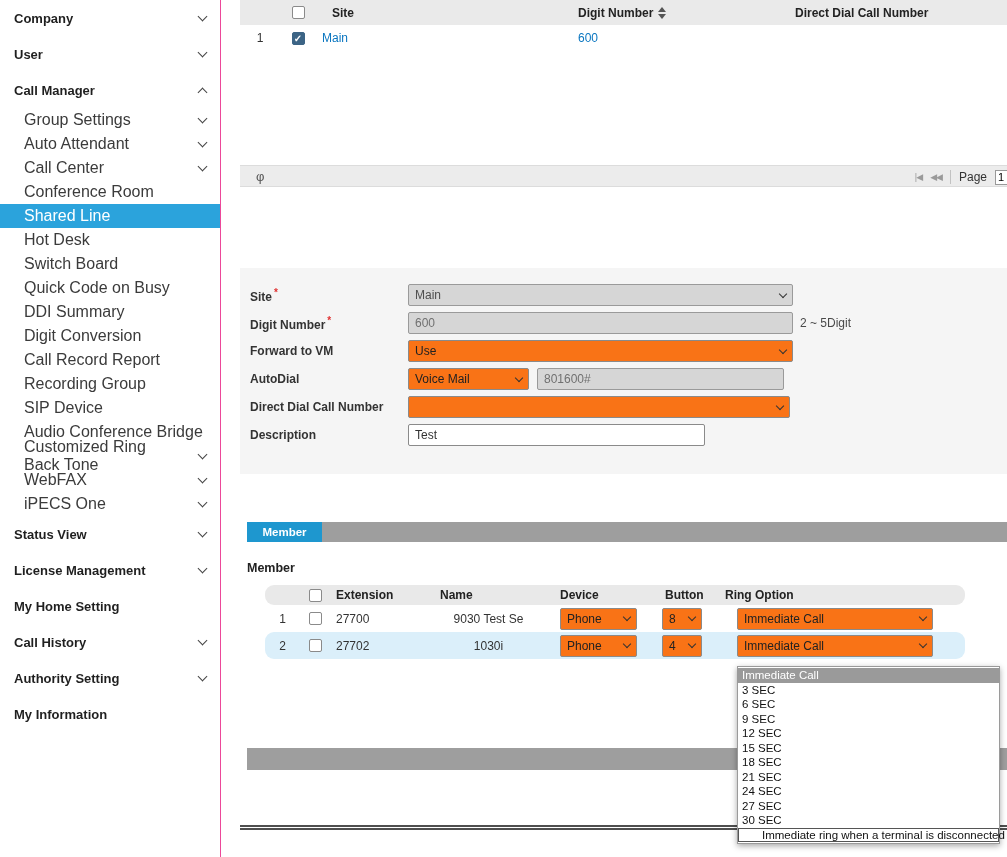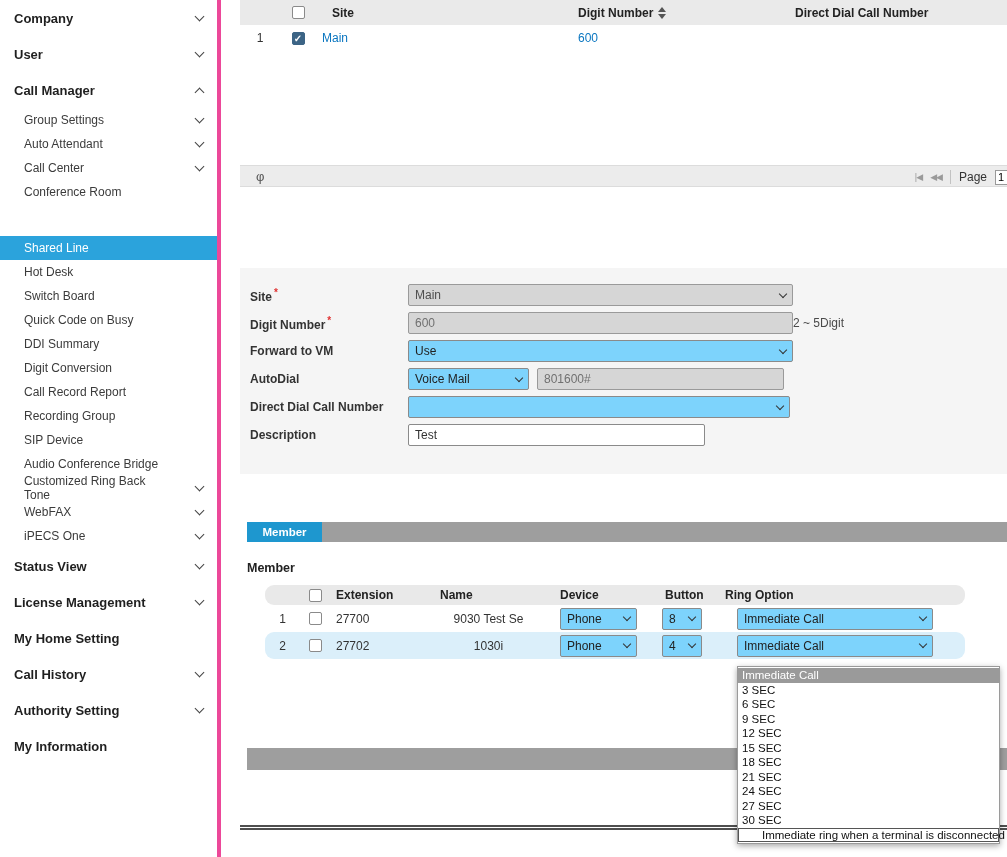--- a/index.html
+++ b/index.html
@@ -3,32 +3,32 @@
 <meta charset="utf-8">
 <style>
   * { margin:0; padding:0; box-sizing:border-box; }
   body { background:#fff; }
   .screen {
     position:relative; width:1007px; height:857px; overflow:hidden;
     font-family:"Liberation Sans", sans-serif; color:#333; background:#fff;
   }
 
   
-  .sidebar { position:absolute; left:0; top:0; width:221px; height:857px; background:#fff; border-right:4px solid #ec4899; }
+  .sidebar { position:absolute; left:0; top:0; width:221px; height:857px; background:#fff; border-right:1px solid #ec4899; }
   .sb-top { height:36px; display:flex; align-items:center; justify-content:space-between; padding:0 14px; font-size:13px; font-weight:bold; color:#1f1f1f; cursor:pointer; }
-  .sb-sub { height:24px; display:flex; align-items:center; justify-content:space-between; padding:0 14px 0 24px; font-size:12px; color:#3b3b3b; cursor:pointer;gap:36px; }
-  .sb-sub.selected { background:var(--accent); color:#fff;margin-top:32px; }
+  .sb-sub { height:24px; display:flex; align-items:center; justify-content:space-between; padding:0 14px 0 24px; font-size:16px; color:#3b3b3b; cursor:pointer;gap:36px; }
+  .sb-sub.selected { background:var(--accent); color:#fff; }
   .chev { width:7px; height:7px; border-right:1.6px solid #444; border-bottom:1.6px solid #444; transform:rotate(45deg); margin-top:-4px; flex:none; }
   .chev.up { transform:rotate(-135deg); margin-top:4px; }
 
   
   .cb { width:13px; height:13px; border:1px solid #8a8a8a; border-radius:2px; background:#fff; display:inline-flex; align-items:center; justify-content:center; flex:none; }
   .cb.checked { background:#3c6485; border-color:#3c6485; color:#fff; font-size:10px; font-weight:bold; }
   .cb.checked::after { content:"✓"; }
-  .sel { height:22px; border:1px solid #8a8a8a; border-radius:2px; background:#7dd3fc; display:flex; align-items:center; padding:0 6px; font-size:12px; color:#222; cursor:default; }
+  .sel { height:22px; border:1px solid #8a8a8a; border-radius:2px; background:#f97316; display:flex; align-items:center; padding:0 6px; font-size:12px; color:#222; cursor:default; }
   .sel .caret { margin-left:auto; width:6px; height:6px; border-right:1.6px solid #333; border-bottom:1.6px solid #333; transform:rotate(45deg); margin-top:-3px; flex:none; }
   .sel.dis { background:var(--disabled-bg); color:#4f4f4f; border-color:#9a9a9a; }
   .ti { height:22px; border:1px solid #8a8a8a; border-radius:2px; font-size:12px; padding:0 6px; background:#fff; color:#333; font-family:inherit; }
   .ti.dis { background:var(--disabled-bg); color:#707070; border-color:#9a9a9a; }
 
   
   .site-table { position:absolute; left:240px; top:0; width:767px; font-size:12px; }
   .st-row { display:grid; grid-template-columns:40px 36px 244px 220px 1fr; align-items:center; }
   .st-head { height:25px; background:#eaeaea; font-weight:bold; color:#222; }
   .st-body { height:26px; }
@@ -51,21 +51,21 @@
   .pager-sep { width:1px; height:14px; background:#c2c2c2; }
   .page-lbl { font-size:12px; color:#333; }
   .page-input { width:24px; height:15px; border:1px solid #999; font-size:11px; padding:0 2px; font-family:inherit; }
 
   
   .form-panel { position:absolute; left:240px; top:268px; width:767px; height:206px; background:#f5f5f5; padding:13px 0 0 10px; }
   .f-row { display:flex; align-items:center; height:28px; }
   .f-label { width:158px; font-size:12px; font-weight:bold; color:#333; flex:none; }
   .req { color:#e03131; margin-left:2px; vertical-align:super; font-size:10px; font-weight:bold; }
   .w385 { width:385px; } .w130 { width:121px; } .w382 { width:382px; } .w247 { width:247px; margin-left:8px; } .w297 { width:297px; }
-  .hint { margin-left:0; font-size:12px; color:#4a4a4a; }
+  .hint { margin-left:7px; font-size:12px; color:#4a4a4a; }
 
   
   .member-tabbar { position:absolute; left:247px; top:522px; width:760px; height:20px; display:flex; background:var(--bar); }
   .member-tab { width:75px; background:var(--tab); color:#fff; font-size:11.5px; font-weight:bold; display:flex; align-items:center; justify-content:center; cursor:pointer; }
   .member-heading { position:absolute; left:247px; top:561px; font-size:12.5px; font-weight:bold; color:#222; }
   .member-table { position:absolute; left:265px; top:585px; width:700px; font-size:12px; }
   .mt-row { display:grid; grid-template-columns:35px 30px 100px 125px 95px 65px 1fr; align-items:center;border-radius:9px; }
   .mt-head { height:20px; background:#e9e9e9; font-weight:bold; color:#222; }
   .mt-body { height:27px; }
   .mt-body.hl { background:var(--row-hl); }

